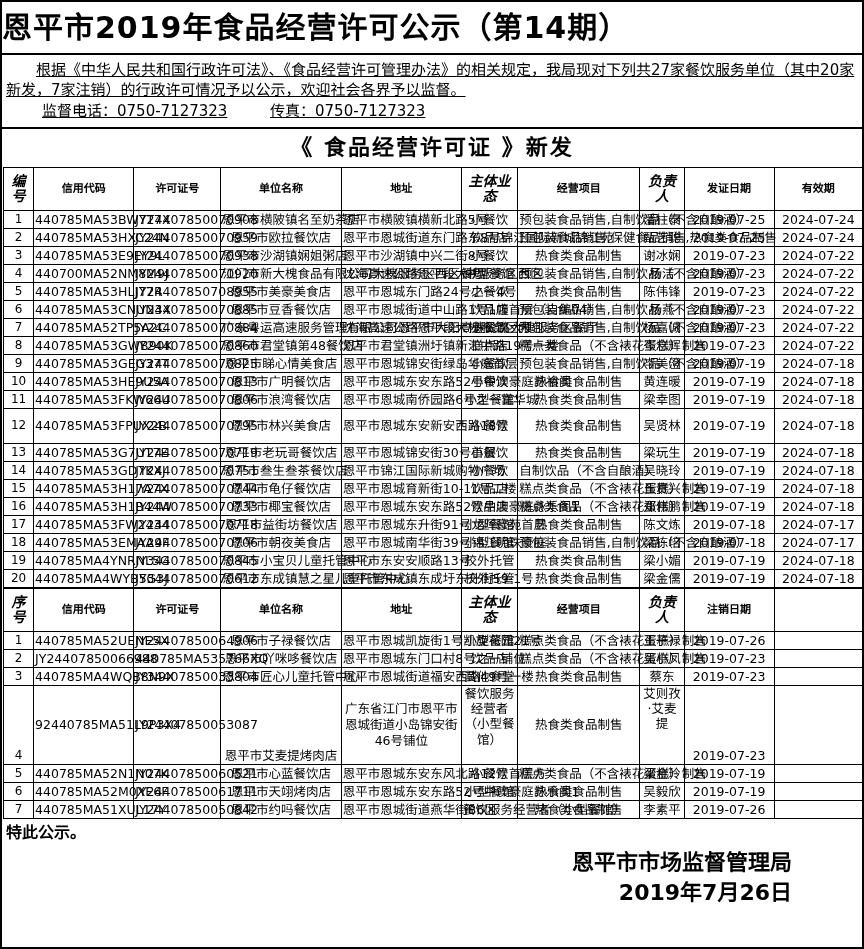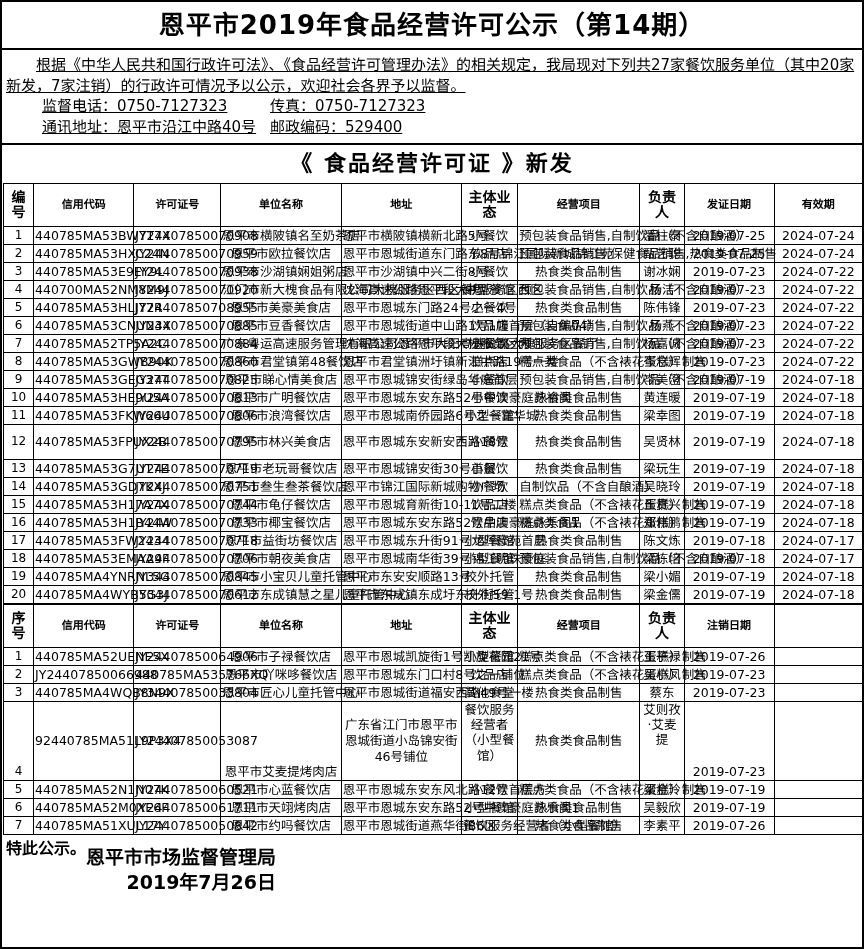--- a/index.html
+++ b/index.html
@@ -15,22 +15,21 @@
     width:864px;height:949px;
     box-sizing:border-box;
     display:flex;flex-direction:column;
     border-left:2px solid #000;
     border-right:2px solid #000;
     border-bottom:2px solid #000;
   }
 
   
   .doc-title{
-    text-align:center;
-    font-size:26px;
+    font-size:30px;
     font-weight:bold;
     letter-spacing:1px;
     padding:9px 0 7px 0;
     border-bottom:2px solid #000;
     border-top:2px solid #000;
     line-height:1.15;
   }
 
   
   .intro{
@@ -74,21 +73,21 @@
     overflow:visible;
     white-space:nowrap;
   }
   thead th{
     font-weight:bold;
     font-size:11px;
     height:42px;
     line-height:1.05;
     white-space:normal;
   }
-  thead th.narrow{font-size:14px;}
+  thead th.narrow{font-size:14px;font-style:italic;}
   tbody td{
     height:17px;
     line-height:17px;
     font-size:12.5px;
   }
   tbody td.idx{font-size:12px;}
 
   
   col.c-idx{width:30px;}
   col.c-code{width:100px;}
@@ -119,55 +118,51 @@
   tr.xtall td.wrapcell{white-space:normal;line-height:1.25;vertical-align:middle;}
   tr.xtall td.wrapnarrow{white-space:normal;line-height:1.22;vertical-align:top;font-size:12.5px;}
   tr.xtall td.botname{vertical-align:bottom;margin-left:42px;}
 
   .tbl-wrap{padding:0 1px;}
 
   
   .footer{
     flex:1;
     display:flex;
-    flex-direction:row;
+    flex-direction:column;
     padding:4px 0 0 0;
     position:relative;
   }
   .footer .note{
     font-size:16px;
     font-weight:bold;
     padding-left:4px;
     line-height:1.2;
   }
   .sign{
     margin-top:6px;
     text-align:right;
     padding-right:70px;
-    font-size:19px;
+    font-size:22px;
     font-weight:bold;
     line-height:1.35;
   }
 </style>
 </head>
 <body>
 
 <div class="page">
 
   <div class="doc-title">恩平市2019年食品经营许可公示（第14期）</div>
 
   <div class="intro">
     <p class="para">根据《中华人民共和国行政许可法》、《食品经营许可管理办法》的相关规定，我局现对下列共27家餐饮服务单位（其中20家新发，7家注销）的行政许可情况予以公示，欢迎社会各界予以监督。</p>
     <div class="contact-row">
       <span class="c1">监督电话：0750-7127323</span>
       <span class="c2">传真：0750-7127323</span>
-    </div>
-    <div class="contact-row">
-      <span class="c1">通讯地址：恩平市沿江中路40号</span>
-      <span class="c2">邮政编码：529400</span>
     </div>
   </div>
 
   <div class="section-head">《 食品经营许可证 》新发</div>
 
   <div class="tbl-wrap">
     <table>
       <colgroup>
         <col class="c-idx">
           <col class="c-code">

